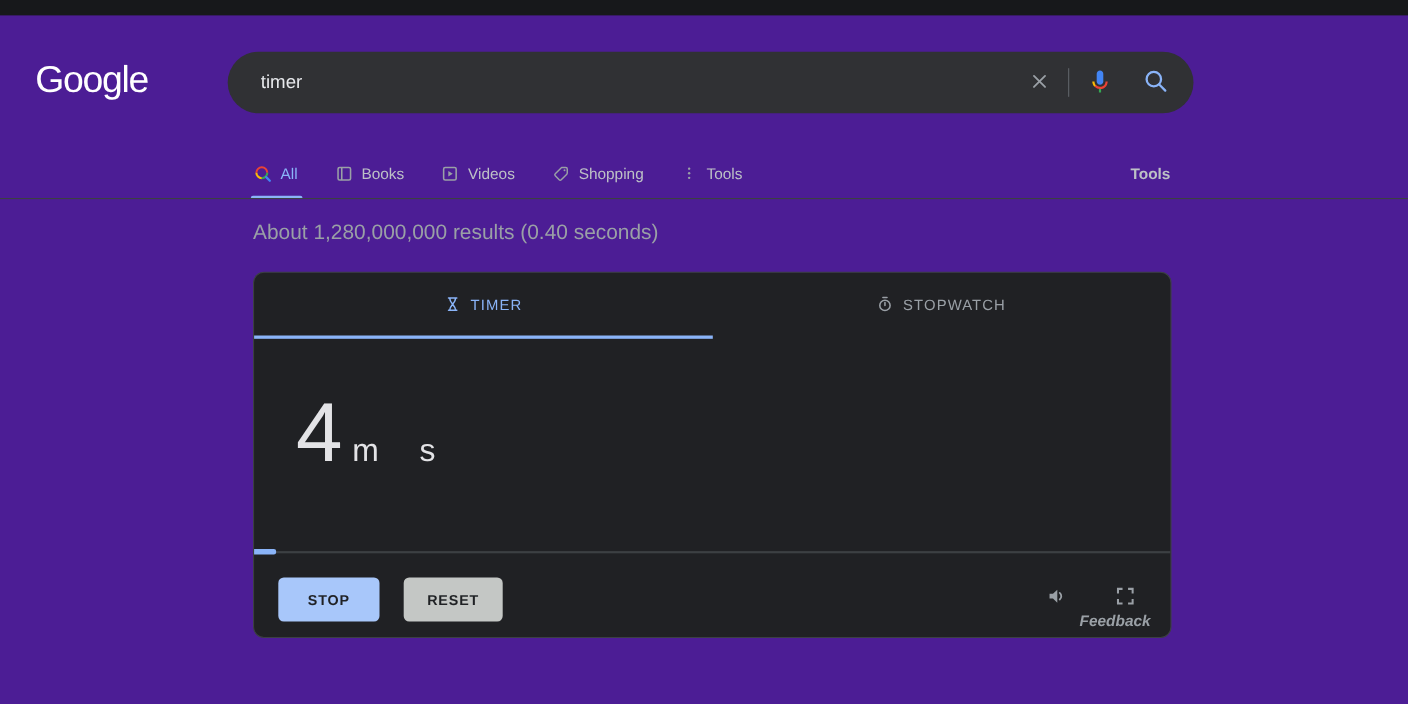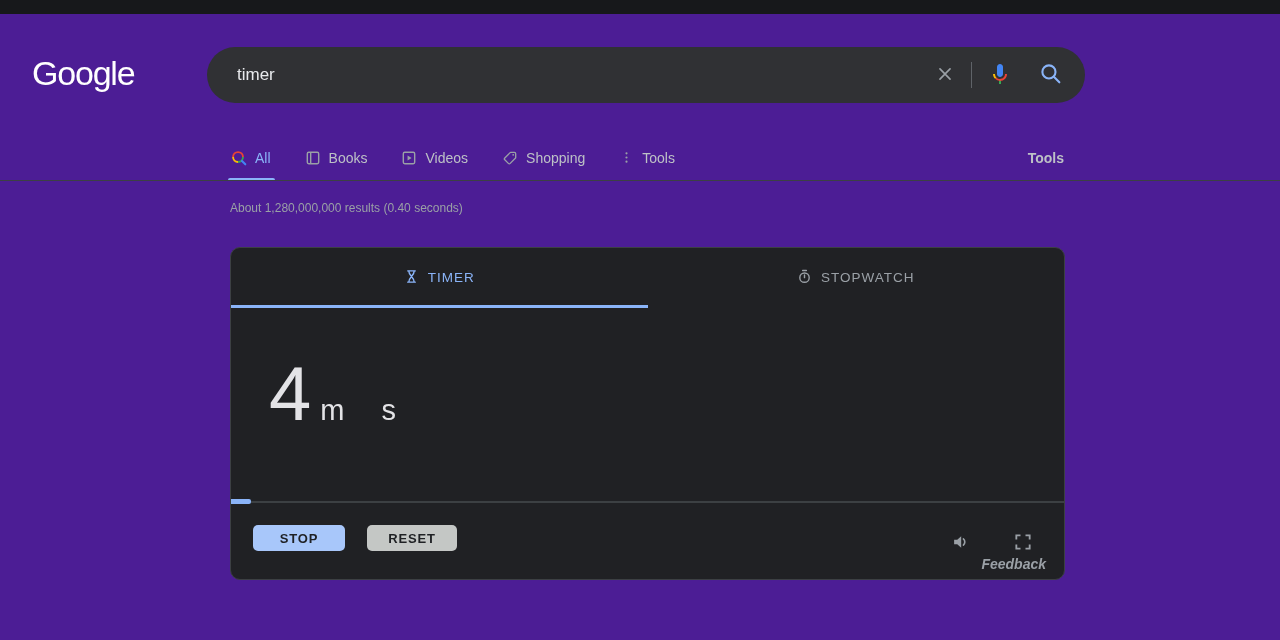--- a/index.html
+++ b/index.html
@@ -34,21 +34,21 @@
   .nav-tab { display: flex; align-items: center; gap: 8px; height: 47px; color: #bdc1c6; font-size: 14px; cursor: pointer; position: relative; }
   .nav-tab .ico { display: flex; align-items: center; }
   .nav-tab.active { color: var(--accent-blue, #8ab4f8); }
   .nav-tab.active::after {
     content: ""; position: absolute; left: -2px; right: -4px; bottom: 0;
     height: 3px; background: var(--accent-blue, #8ab4f8); border-radius: 2px 2px 0 0;
   }
   .tools { position: absolute; top: 120px; right: 216px; height: 47px; display: flex; align-items: center; color: #bdc1c6; font-size: 14px; cursor: pointer; font-weight: bold; }
   .header-rule { position: absolute; left: 0; top: 166px; width: 1280px; height: 1px; background: #3c4043; }
   
-  .stats { position: absolute; left: 230px; top: 187px; color: #9aa0a6; font-size: 12px; }
+  .stats { position: absolute; left: 230px; top: 187px; color: #9aa0a6; font-size: 19px; }
   
   .card {
     position: absolute; left: 230px; top: 233px; width: 835px; height: 333px;
     border: 1px solid #3c4043; border-radius: 10px; background: #202124;
   }
   .card-tabs { position: absolute; left: 0; top: 0; width: 100%; height: 59px; display: flex; }
   .card-tab {
     width: 50%; display: flex; align-items: center; justify-content: center; gap: 9px;
     font-size: 13.5px; font-weight: 500; letter-spacing: 1px; color: #9aa0a6; cursor: pointer;
     background: none; border: none; font-family: inherit;
@@ -62,21 +62,21 @@
     position: absolute; left: 38px; top: 108px;
     display: flex; align-items: baseline; color: #e3e3e6;
   }
   .time-num { font-size: 76px; font-weight: 300; line-height: 1; letter-spacing: 2px; }
   .time-unit { font-size: 29px; font-weight: 400; margin-left: 7px; }
   .time-gap { width: 30px; }
   .progress { position: absolute; left: 0; top: 251px; width: 100%; height: 5px; }
   .progress-track { position: absolute; left: 0; top: 2px; width: 100%; height: 1.5px; background: #3c4043; }
   .progress-fill { position: absolute; left: 0; top: 0; height: 5px; background: var(--accent-blue, #8ab4f8); border-radius: 0 2px 2px 0; }
   .btn {
-    position: absolute; top: 277px; height: 26px; border: none; border-radius: 5px;
+    position: absolute; top: 277px; height: 40px; border: none; border-radius: 5px;
     font-size: 13px; font-weight: 700; letter-spacing: 0.8px; color: #1f2124; cursor: pointer;
     font-family: inherit;
   }
   .btn-stop { left: 22px; width: 92px; background: var(--stop-btn-bg, #a8c7fa); }
   .btn-reset { left: 136px; width: 90px; background: var(--reset-btn-bg, #c4c7c5); }
   .icon-btn { position: absolute; top: 281px; width: 28px; height: 28px; background: none; border: none; cursor: pointer; display: flex; align-items: center; justify-content: center; }
   .vol-btn { left: 716px; }
   .fs-btn { left: 778px; }
   .feedback { position: absolute; top: 542px; right: 234px; color: #9aa0a6; font-size: 14px; font-style: italic; cursor: pointer; font-weight: bold; }
 </style>

